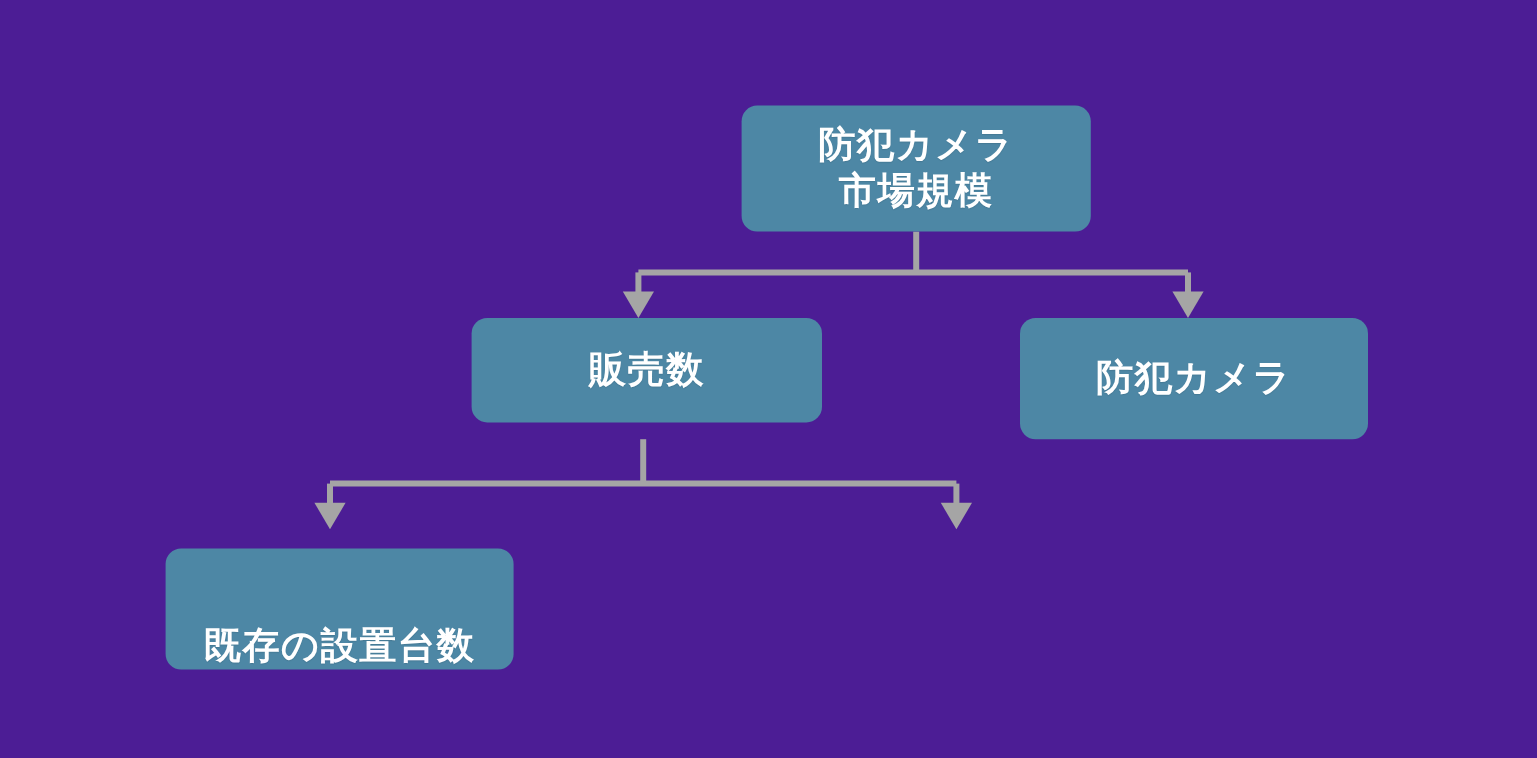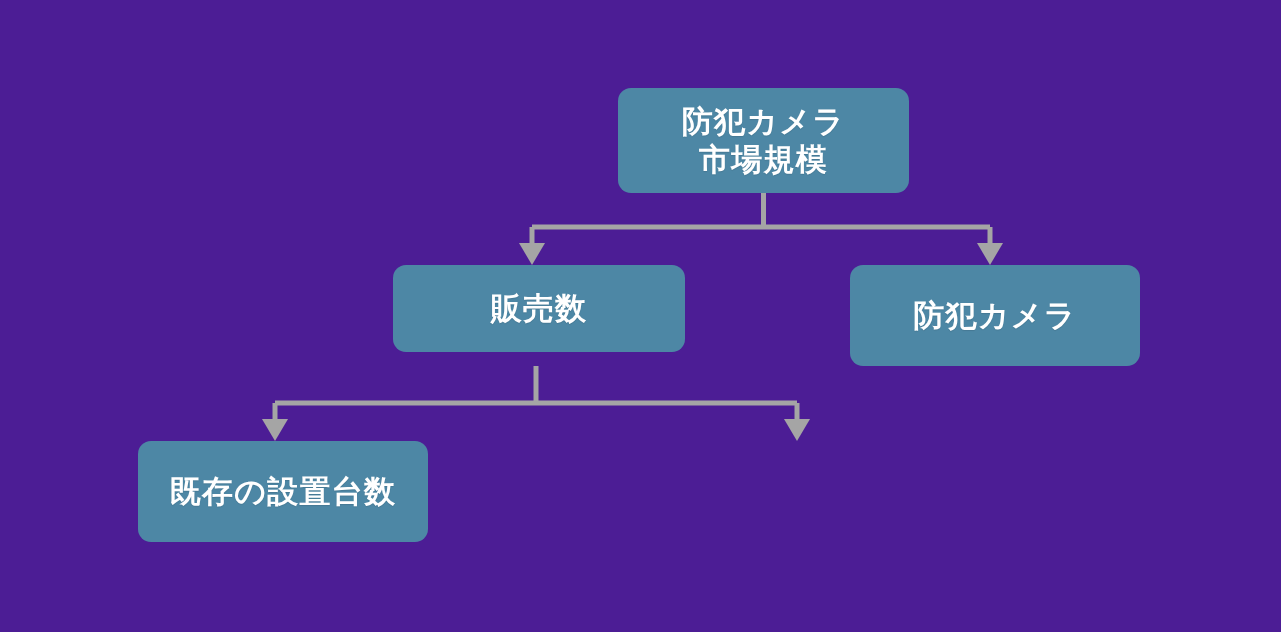--- a/index.html
+++ b/index.html
@@ -64,24 +64,25 @@
   #node-unit-price {
     left: 850px;
     top: 265px;
     width: 290px;
     height: 101px;
     font-size: 31px;
   }
   
   #node-existing-installs {
     left: 138px;
-    top: 441px;
+    top: 457px;
     width: 290px;
     height: 101px;
     font-size: 31px;
+    align-items: flex-end;
   }
   #node-replacement-frequency {
     left: 658px;
     top: 441px;
     width: 290px;
     height: 101px;
     font-size: 31px;
   }
 </style>
 </head>

